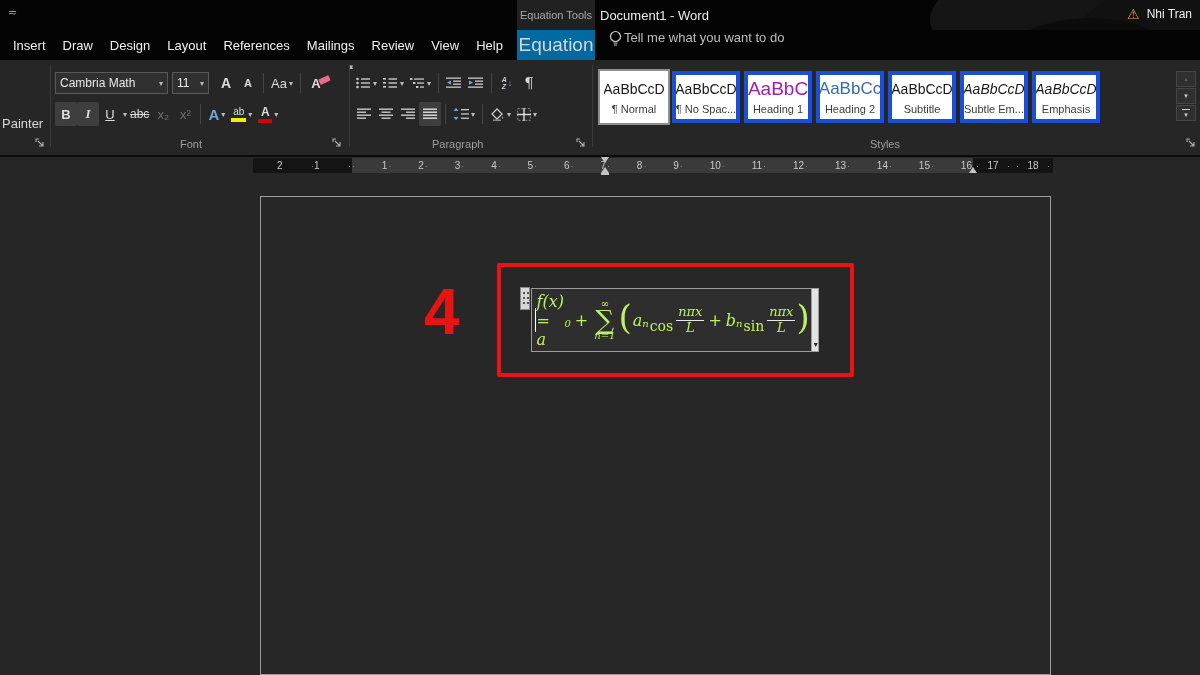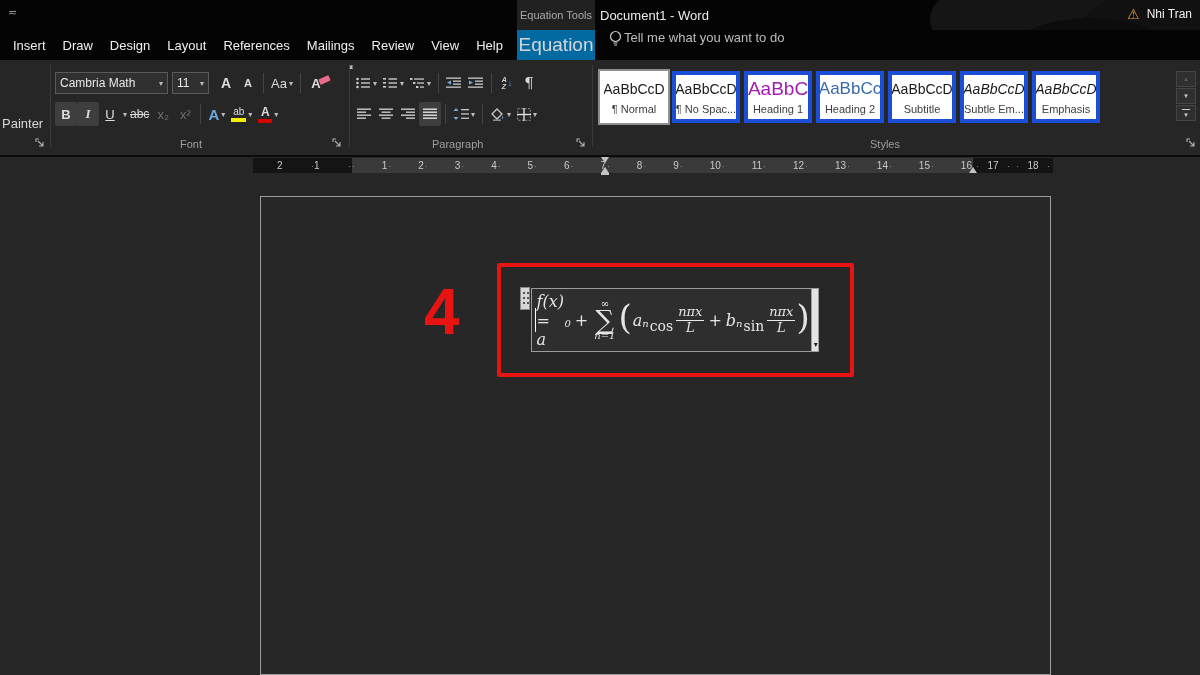--- a/index.html
+++ b/index.html
@@ -139,21 +139,21 @@
 
   
   .eq-widget { position:absolute; left:520px; top:112px; }
   .eq-handle { position:absolute; left:0; top:0; width:10px; height:23px; background:#d6d6d6;
                border:1px solid #8a8a8a; }
   .eq-dots { position:absolute; left:2px; top:4px; width:2px; height:2px; background:#555;
              box-shadow:0 5px 0 #555, 0 10px 0 #555, 4px 0 0 #555, 4px 5px 0 #555, 4px 10px 0 #555; }
   .eq-box { position:absolute; left:11px; top:1px; width:288px; height:64px;
             border:1px solid #9c9c9c; background:#2e2e2e; display:flex; }
   .eq-content { flex:1; display:flex; align-items:center; padding-left:3px;
-                font-family:"DejaVu Serif",serif; color:#e5e5e5; font-size:16px; }
+                font-family:"DejaVu Serif",serif; color:#bef264; font-size:16px; }
   .eq-content .it { font-style:italic; }
   .eq-content sub { font-size:10px; font-style:italic; position:relative; top:3px; }
   .eq-caret { width:1px; height:24px; background:#ffffff; margin-right:1px; }
   .op { margin:0 4px; }
   .sum { display:flex; flex-direction:column; align-items:center; line-height:1; margin:0 2px; }
   .sum-top { font-size:10px; }
   .sum-mid { font-size:26px; line-height:0.85; }
   .sum-bot { font-size:10px; font-style:italic; }
   .paren { font-size:34px; font-weight:300; line-height:0.8; margin:0 1px; transform:translateY(-2px); }
   .fn { margin:12px 3px 0 1px; font-size:14px; }

